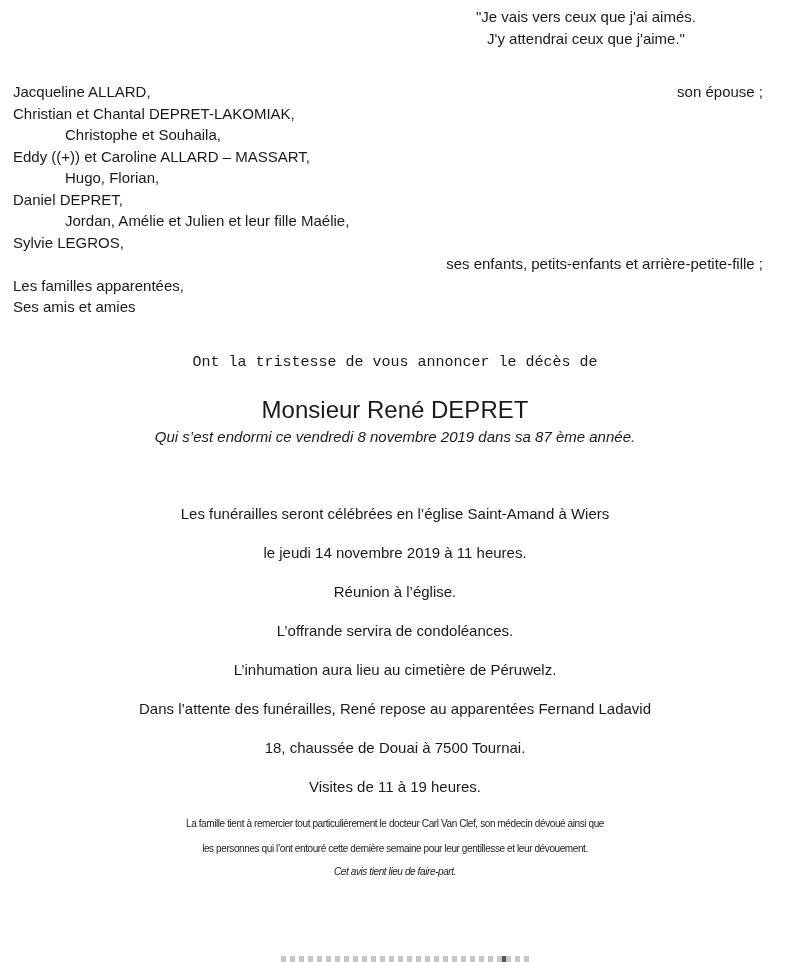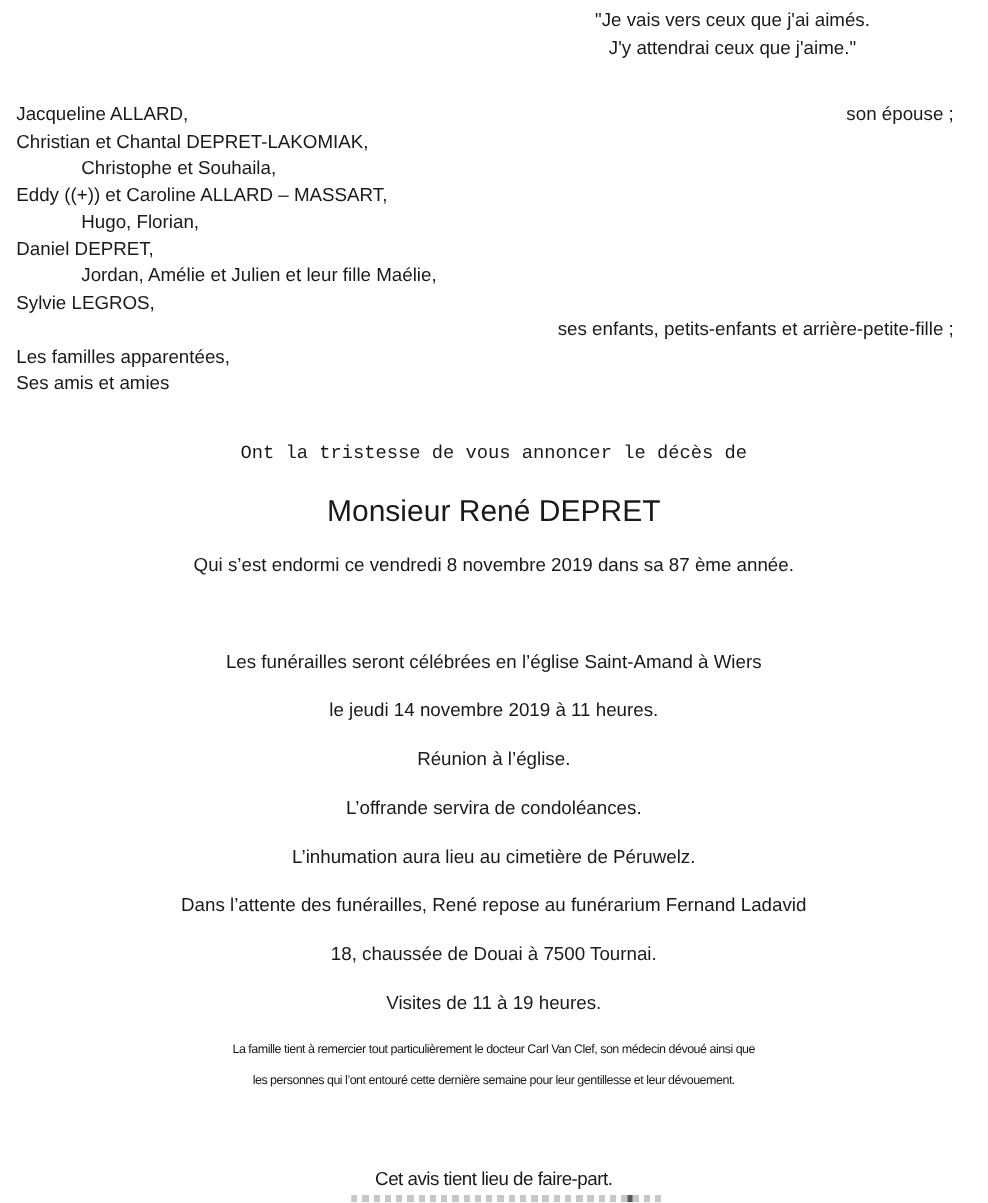--- a/index.html
+++ b/index.html
@@ -33,34 +33,34 @@
     display: flex;
     justify-content: space-between;
     line-height: 21.5px;
     white-space: nowrap;
   }
   .names .row.indent { padding-left: 52px; }
   .names .row .right { margin-left: auto; text-align: right; }
   .center { text-align: center; }
   .intro  { margin-top: 34px; line-height: 21px; font-family: Liberation Mono, monospace; }
   .title  { margin-top: 22px; font-size: 24px; line-height: 30px; }
-  .death  { margin-top: 17px; line-height: 21px; }
+  .death  { margin-top: 1px; line-height: 21px; font-style: italic; }
   .cer    { margin-top: 18px; line-height: 21px; }
   .cer.first { margin-top: 56px; }
   .thanks {
     margin-top: 14px;
     line-height: 25px;
     letter-spacing: -0.4px;
     font-size: 10px;
   }
   .avis {
-    margin-top: 56px;
     line-height: 21px;
     letter-spacing: -0.4px;
-    font-size: 15px;
+    font-size: 10px;
+    font-style: italic;
   }
   .cutoff {
     position: absolute;
     left: 281px;
     bottom: 0;
     width: 249px;
     height: 6px;
     background: repeating-linear-gradient(90deg, #bdbdbd 0 5px, transparent 5px 9px);
     opacity: 0.85;
   }
@@ -122,21 +122,21 @@
 
   <div class="center intro">Ont la tristesse de vous annoncer le décès de</div>
   <div class="center title">Monsieur René DEPRET</div>
   <div class="center death">Qui s’est endormi ce vendredi 8 novembre 2019 dans sa 87 ème année.</div>
 
   <div class="center cer first">Les funérailles seront célébrées en l’église Saint-Amand à Wiers</div>
   <div class="center cer">le jeudi 14 novembre 2019 à 11 heures.</div>
   <div class="center cer">Réunion à l’église.</div>
   <div class="center cer">L’offrande servira de condoléances.</div>
   <div class="center cer">L’inhumation aura lieu au cimetière de Péruwelz.</div>
-  <div class="center cer">Dans l’attente des funérailles, René repose au funérarium Fernand Ladavid</div>
+  <div class="center cer">Dans l’attente des funérailles, René repose au apparentées Fernand Ladavid</div>
   <div class="center cer">18, chaussée de Douai à 7500 Tournai.</div>
   <div class="center cer">Visites de 11 à 19 heures.</div>
 
   <div class="center thanks">
     <div>La famille tient à remercier tout particulièrement le docteur Carl Van Clef, son médecin dévoué ainsi que</div>
     <div>les personnes qui l’ont entouré cette dernière semaine pour leur gentillesse et leur dévouement.</div>
   </div>
 
   <div class="center avis">Cet avis tient lieu de faire-part.</div>
 

